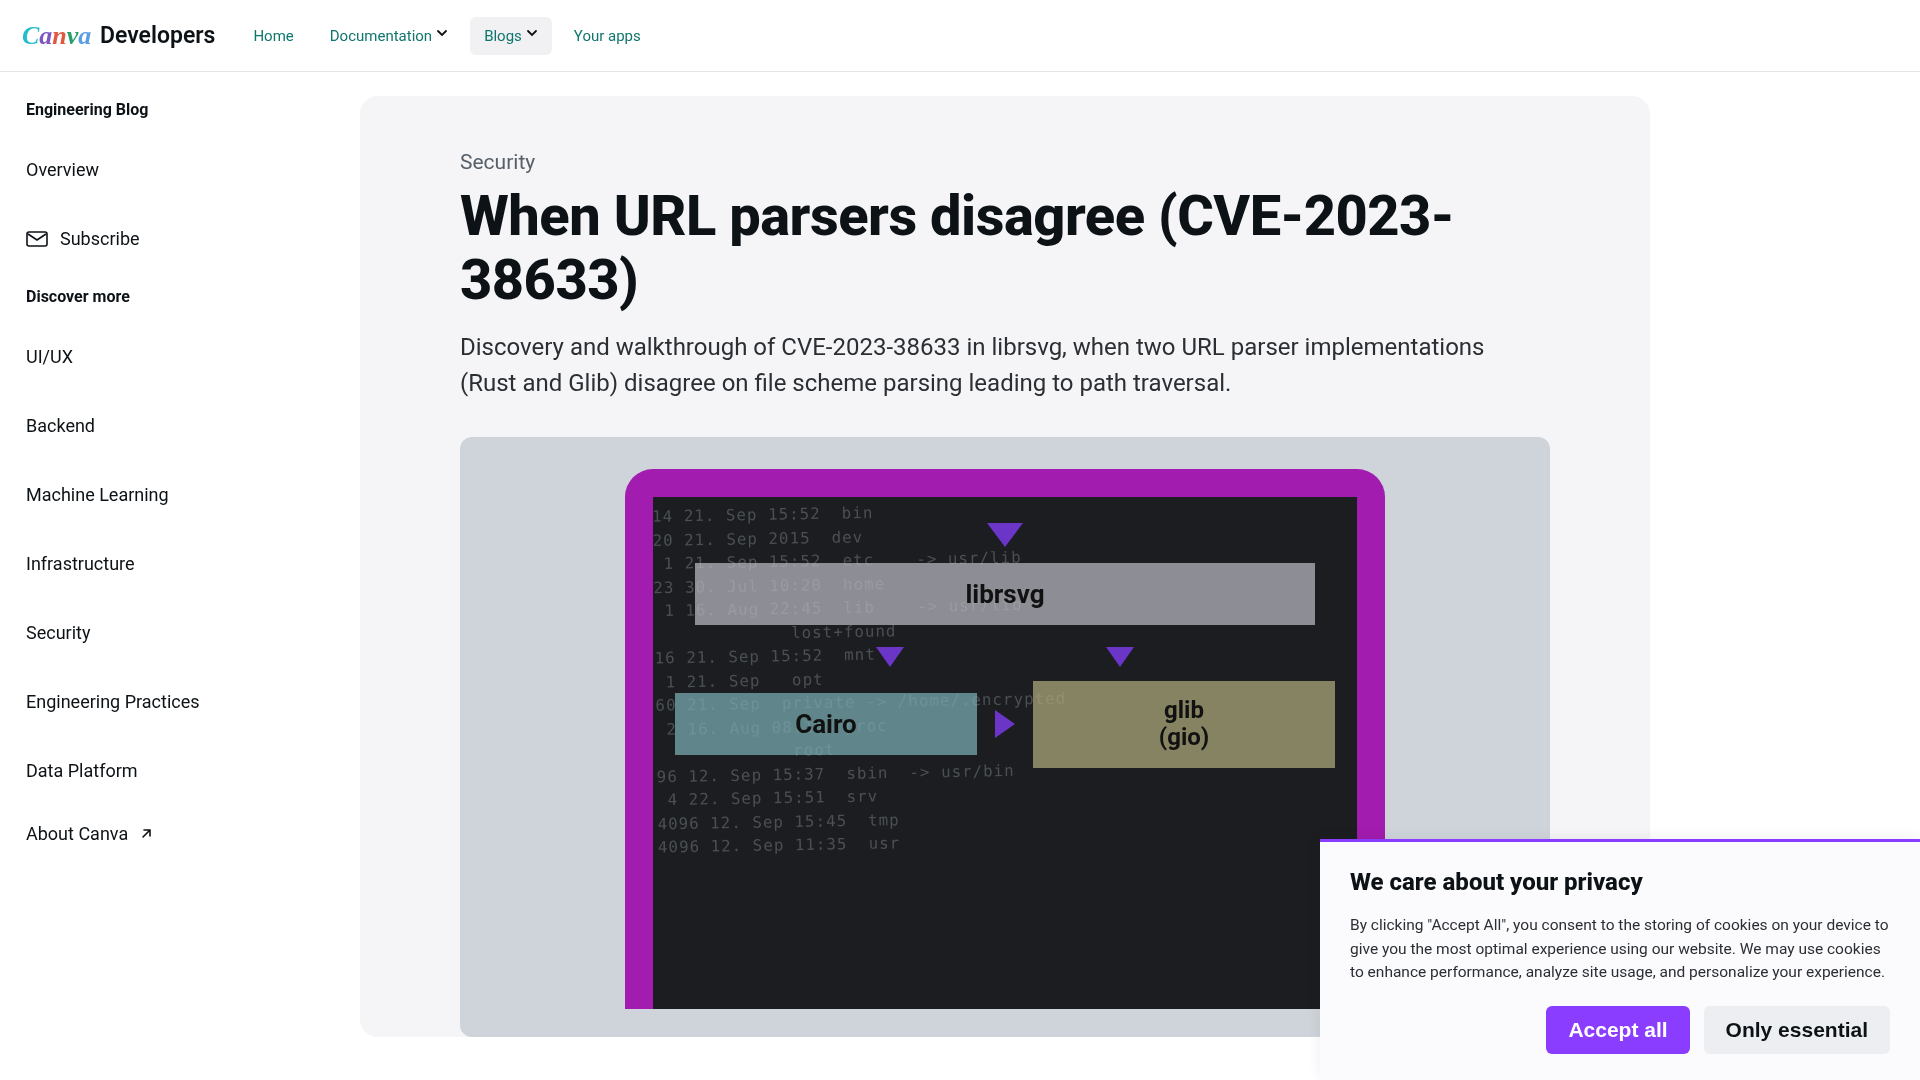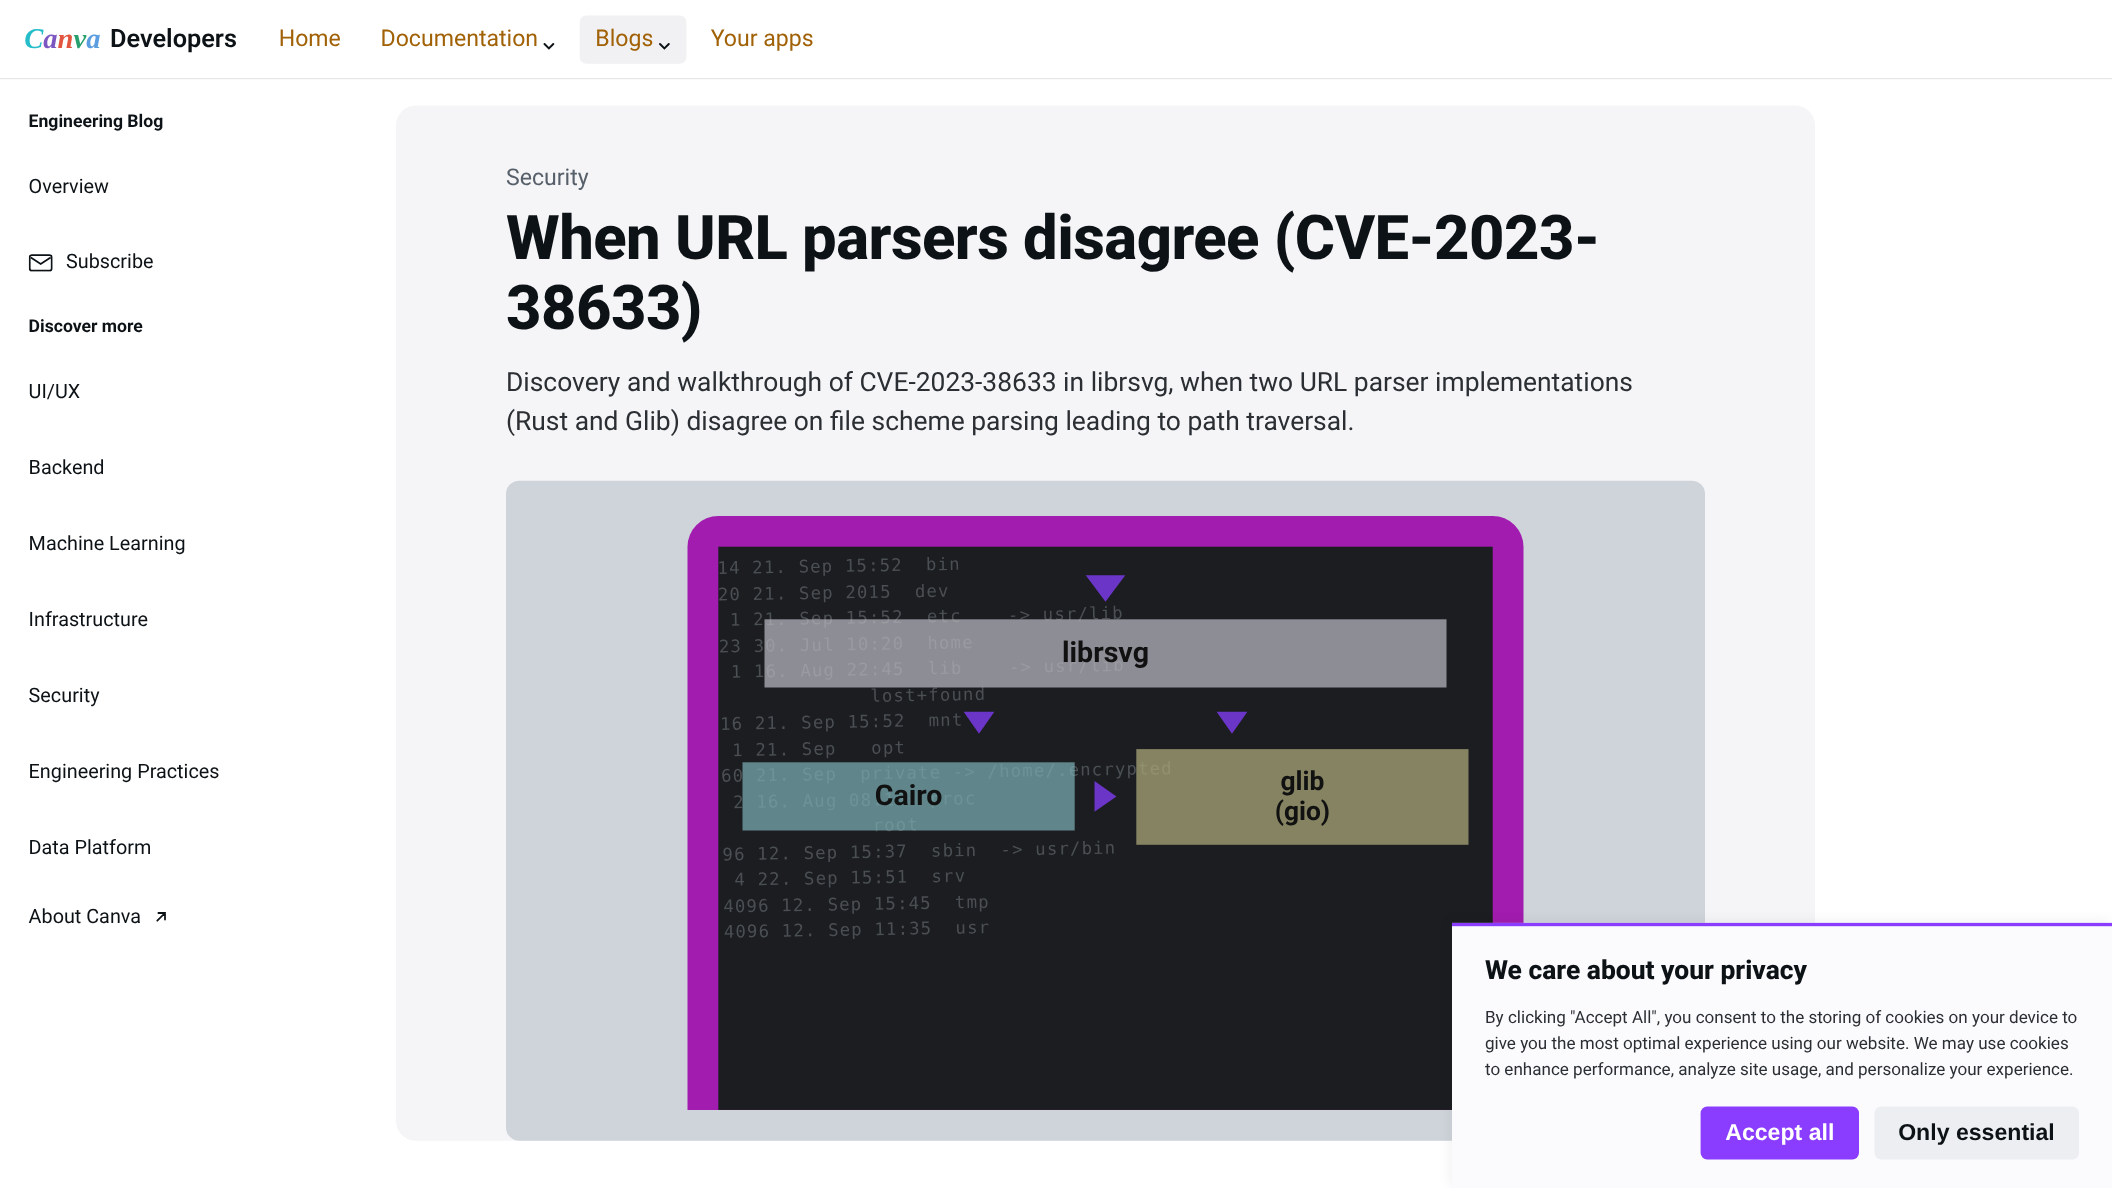--- a/index.html
+++ b/index.html
@@ -2,21 +2,21 @@
 <html><head>
 <meta charset="utf-8">
 <style>
 * { margin: 0; padding: 0; box-sizing: border-box; }
 body { font-family: -apple-system, BlinkMacSystemFont, 'Segoe UI', Roboto, Helvetica, Arial, sans-serif; background: #fff; color: #0d1216; width: 1920px; height: 1080px; overflow: hidden; position: relative; }
 
 
 .topbar { height: 72px; border-bottom: 1px solid #e5e5e5; display: flex; align-items: center; padding: 0 22px; gap: 8px; }
 .logo-wrap { display: flex; align-items: center; gap: 6px; margin-right: 16px; }
 .logo-dev { font-size: 23px; font-weight: 600; color: #0d1216; }
-.nav-item { padding: 10px 14px; font-size: 21px; color: #a16207; border-radius: 6px; display: flex; align-items: flex-end; gap: 4px; cursor: pointer; }
+.nav-item { padding: 10px 14px; font-size: 15px; color: #0f766e; border-radius: 6px; display: flex; align-items: flex-start; gap: 4px; cursor: pointer; }
 .nav-item.active { background: #f1f1f3; }
 .chev { width: 12px; height: 12px; display: inline-block; }
 
 
 .page { display: flex; height: calc(100% - 72px); gap: 12px; }
 .sidebar { width: 340px; padding: 28px 26px; flex-shrink: 0; }
 .side-head { font-size: 16px; font-weight: 700; margin-bottom: 10px; }
 .side-link { display: flex; align-items: center; gap: 12px; font-size: 18px; color: #0d1216; padding: 8px 0; cursor: pointer; margin-top: 32px; }
 .side-sub { font-size: 16px; font-weight: 700; margin: 30px 0 8px; }
 .ext-icon { width: 12px; height: 12px; }

